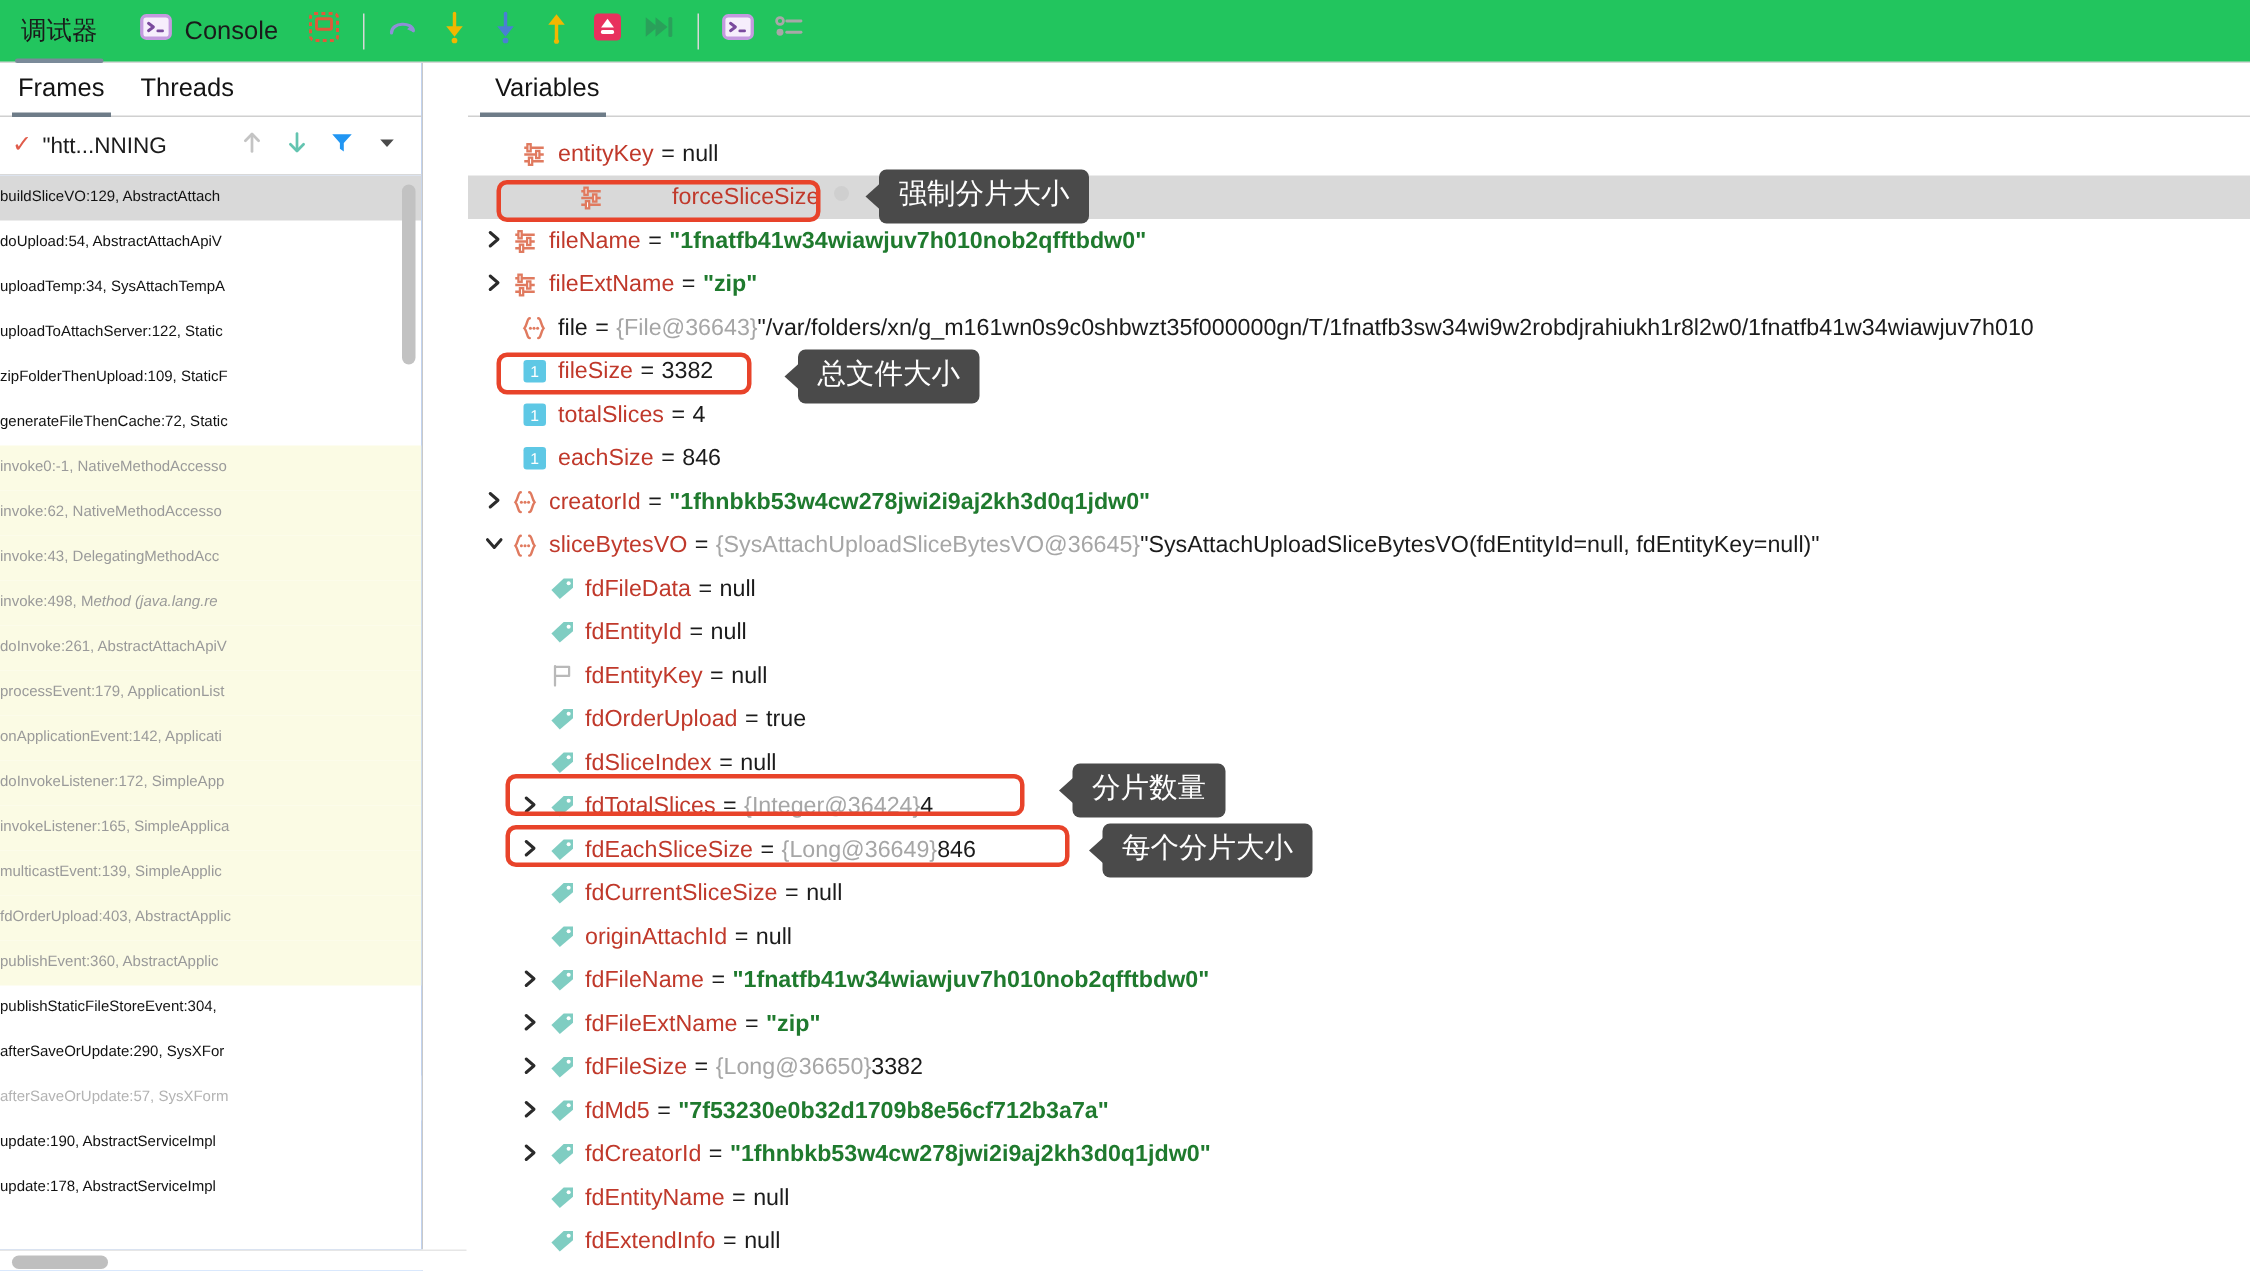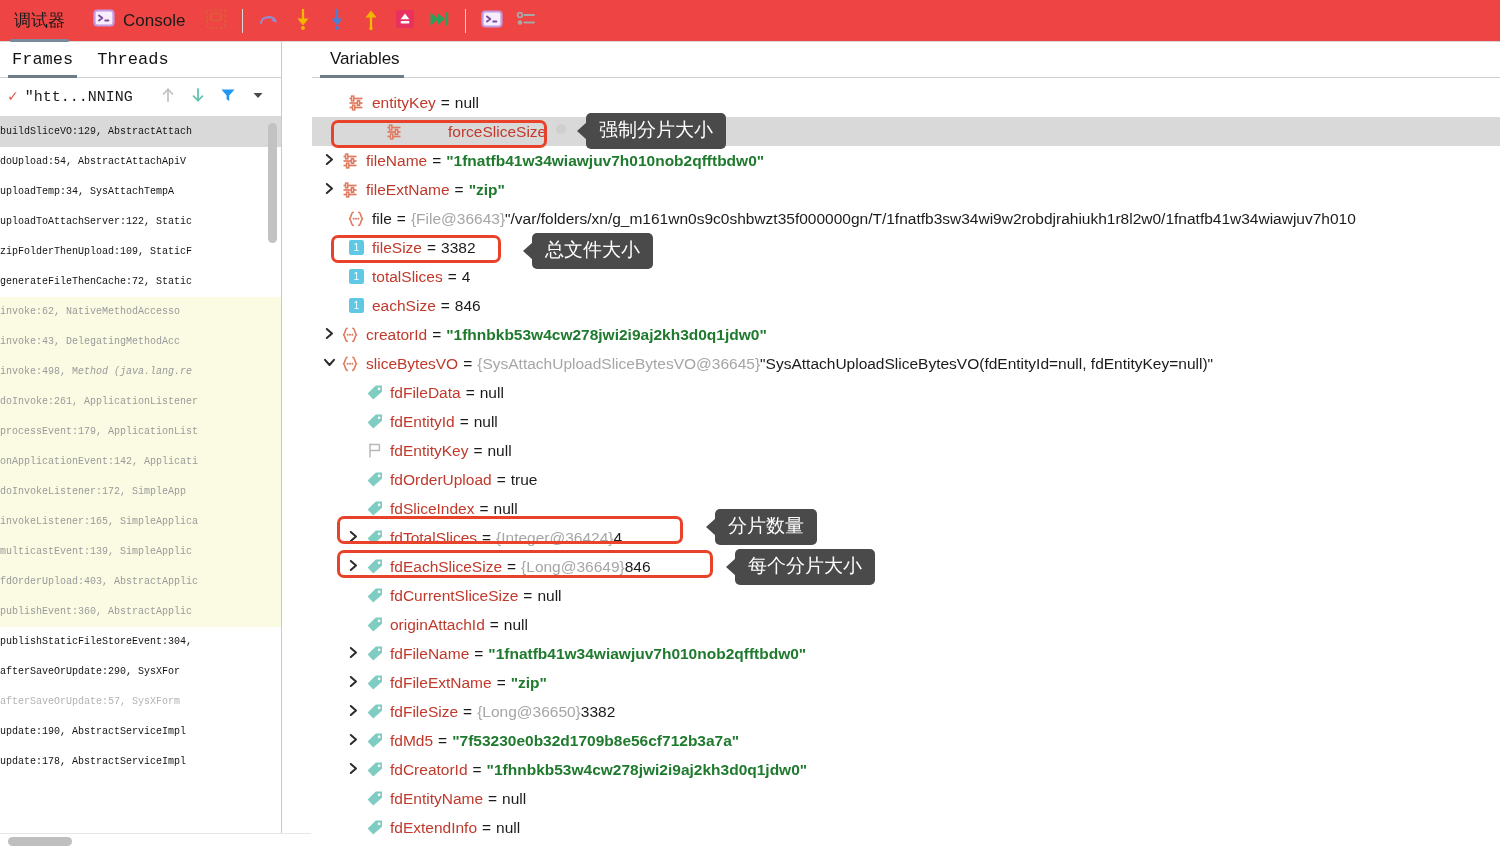--- a/index.html
+++ b/index.html
@@ -7,21 +7,21 @@
     width: 1500px; height: 847px;
     background: #ffffff;
     font-family: "Liberation Sans", "DejaVu Sans", sans-serif;
     overflow: hidden;
   }
   #app { position: relative; width: 1500px; height: 847px; background: #fff; }
 
   
   .toolbar {
     position: absolute; top: 0; left: 0; width: 1500px; height: 42px;
-    background: #ef4444; display: flex; align-items: center;
+    background: #22c55e; display: flex; align-items: center;
     border-bottom: 1px solid #d7d7d7;
   }
   .tool-tab {
     height: 42px; display: flex; align-items: center; gap: 8px;
     padding: 0 14px; font-size: 17px; color: #1a1a1a; position: relative;
     cursor: default;
   }
   .tool-tab.active::after {
     content: ""; position: absolute; left: 10px; right: 10px; bottom: 0;
     height: 3px; background: #7a8a99; border-radius: 2px;
@@ -31,21 +31,21 @@
   }
   .tbtn {
     width: 34px; height: 34px; display: flex; align-items: center;
     justify-content: center; cursor: default; border-radius: 4px;
   }
   .ic { display: block; }
 
   
   .left-panel {
     position: absolute; top: 42px; left: 0; width: 282px; height: 805px;
-    background: #3b82f6; border-right: 1px solid #c9c9c9; font-family: Liberation Mono, monospace;
+    background: #3b82f6; border-right: 1px solid #c9c9c9;
   }
   .right-panel {
     position: absolute; top: 42px; left: 312px; width: 1188px; height: 805px;
     background: #ffffff;
   }
 
   .panel-tabs {
     height: 36px; display: flex; align-items: flex-end;
     border-bottom: 1px solid #d0d0d0; background: #fff;
   }
@@ -304,24 +304,25 @@
       </div>
     </div>
 
     <div class="frames-list" id="frames-list">
       <div class="frame-row selected"><span>buildSliceVO:129, AbstractAttach</span></div>
         <div class="frame-row"><span>doUpload:54, AbstractAttachApiV</span></div>
         <div class="frame-row"><span>uploadTemp:34, SysAttachTempA</span></div>
         <div class="frame-row"><span>uploadToAttachServer:122, Static</span></div>
         <div class="frame-row"><span>zipFolderThenUpload:109, StaticF</span></div>
         <div class="frame-row"><span>generateFileThenCache:72, Static</span></div>
+        <div class="frame-row lib"><span>invoke0:-1, NativeMethodAccesso</span></div>
         <div class="frame-row lib"><span>invoke:62, NativeMethodAccesso</span></div>
         <div class="frame-row lib"><span>invoke:43, DelegatingMethodAcc</span></div>
         <div class="frame-row lib"><span>invoke:498, M</span><span class="italic">ethod (java.lang.re</span></div>
-        <div class="frame-row lib"><span>doInvoke:261, ApplicationListener</span></div>
+        <div class="frame-row lib"><span>doInvoke:261, AbstractAttachApiV</span></div>
         <div class="frame-row lib"><span>processEvent:179, ApplicationList</span></div>
         <div class="frame-row lib"><span>onApplicationEvent:142, Applicati</span></div>
         <div class="frame-row lib"><span>doInvokeListener:172, SimpleApp</span></div>
         <div class="frame-row lib"><span>invokeListener:165, SimpleApplica</span></div>
         <div class="frame-row lib"><span>multicastEvent:139, SimpleApplic</span></div>
         <div class="frame-row lib"><span>fdOrderUpload:403, AbstractApplic</span></div>
         <div class="frame-row lib"><span>publishEvent:360, AbstractApplic</span></div>
         <div class="frame-row"><span>publishStaticFileStoreEvent:304,</span></div>
         <div class="frame-row"><span>afterSaveOrUpdate:290, SysXFor</span></div>
         <div class="frame-row lib-white"><span>afterSaveOrUpdate:57, SysXForm</span></div>

